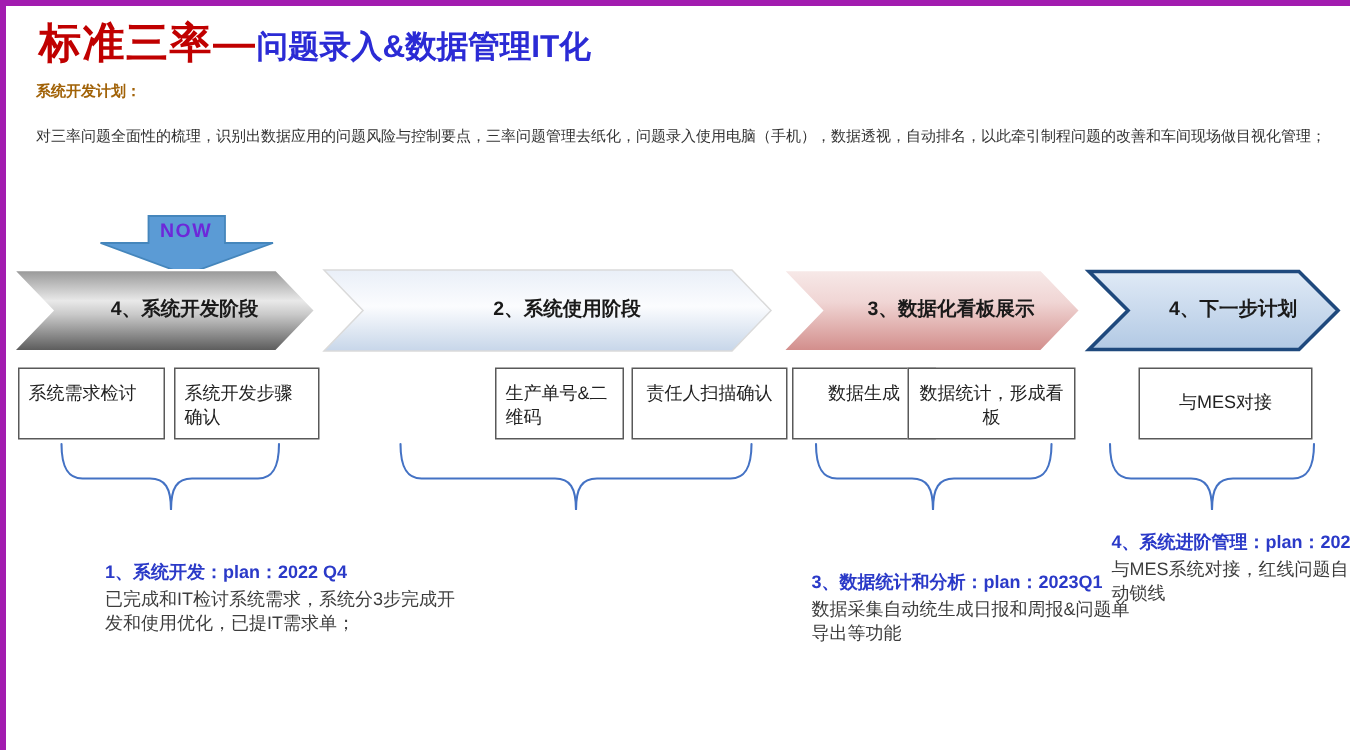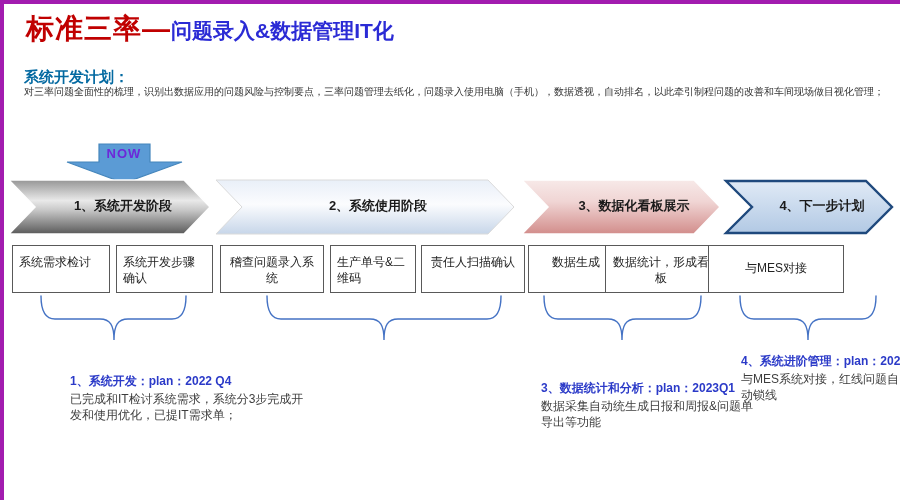--- a/index.html
+++ b/index.html
@@ -4,21 +4,21 @@
 <style>
   html,body{margin:0;padding:0;background:#fff;}
   .slide{
     position:relative; width:898px; height:498px;
     border:4px solid #a21caf; background:#fff; overflow:hidden;
     font-family:"Liberation Sans","DejaVu Sans",sans-serif;
   }
   .title{position:absolute; left:22px; top:6px; white-space:nowrap;}
   .t-red{color:#c00000; font-size:28px; font-weight:bold; letter-spacing:1px;}
   .t-blue{color:#2b2bd5; font-size:21px; font-weight:bold;}
-  .sec-head{position:absolute; left:20px; top:64px; color:#0369a1; font-size:15px; font-weight:bold;}
+  .sec-head{position:absolute; left:20px; top:50px; color:#a16207; font-size:10px; font-weight:bold;}
   .sec-desc{position:absolute; left:20px; top:81px; width:860px; color:#333; font-size:10px; line-height:1.45;}
 
   .now-label{
     position:absolute; left:95px; top:141px; width:50px; height:17px;
     display:flex; align-items:center; justify-content:center;
     color:#6d28d9; font-size:13px; font-weight:bold; letter-spacing:1px;
   }
   .abs-svg{position:absolute;}
   .chev-label{
     position:absolute; top:188px; height:28px;
@@ -73,33 +73,32 @@
       <linearGradient id="gBlue4" x1="0" y1="0" x2="0" y2="1">
         <stop offset="0" stop-color="#e0eaf6"></stop>
           <stop offset="1" stop-color="#b2c9e4"></stop>
       </linearGradient>
     </defs>
     <polygon points="5,2 180,2 206,29 180,56 5,56 31,29" fill="url(#gGray)" stroke="#ffffff" stroke-width="1.5"></polygon>
     <polygon points="212,2 484,2 510,29 484,56 212,56 238,29" fill="url(#gBlueL)" stroke="#dadada" stroke-width="1"></polygon>
     <polygon points="518,2 690,2 716,29 690,56 518,56 544,29" fill="url(#gPink)" stroke="#ffffff" stroke-width="1.5"></polygon>
     <polygon points="722,3 862,3 888,29 862,55 722,55 748,29" fill="url(#gBlue4)" stroke="#1f497d" stroke-width="2.4"></polygon>
   </svg>
-  <div class="chev-label" style="left:33px;width:172px;">1、系统开发阶段</div>
+  <div class="chev-label" style="left:33px;width:172px;">4、系统开发阶段</div>
   <div class="chev-label" style="left:240px;width:268px;">2、系统使用阶段</div>
   <div class="chev-label" style="left:546px;width:168px;">3、数据化看板展示</div>
   <div class="chev-label" style="left:750px;width:136px;">4、下一步计划</div>
 
   <div class="box" style="left:8px;width:98px;">系统需求检讨</div>
   <div class="box" style="left:112px;width:97px;">系统开发步骤确认</div>
-  <div class="box c" style="left:216px;width:104px;">稽查问题录入系统</div>
   <div class="box" style="left:326px;width:86px;">生产单号&amp;二维码</div>
   <div class="box c" style="left:417px;width:104px;">责任人扫描确认</div>
   <div class="box c" style="left:524px;width:96px;">数据生成</div>
   <div class="box c" style="left:601px;width:112px;">数据统计，形成看板</div>
-  <div class="box vc" style="left:704px;width:136px;">与MES对接</div>
+  <div class="box vc" style="left:755px;width:116px;">与MES对接</div>
 
   <svg class="abs-svg" style="left:0;top:291px;" width="898" height="52" viewBox="0 0 898 52">
     <g fill="none" stroke="#4472c4" stroke-width="1.4" stroke-linecap="round">
       <path d="M37,1 C37,16 41,24 51,24 L96,24 C106,24 110,30 110,45 C110,30 114,24 124,24 L168,24 C178,24 182,16 182,1"></path>
       <path d="M263,1 C263,16 267,24 277,24 L366,24 C376,24 380,30 380,45 C380,30 384,24 394,24 L483,24 C493,24 497,16 497,1"></path>
       <path d="M540,1 C540,16 544,24 554,24 L604,24 C614,24 618,30 618,45 C618,30 622,24 632,24 L683,24 C693,24 697,16 697,1"></path>
       <path d="M736,1 C736,16 740,24 750,24 L790,24 C800,24 804,30 804,45 C804,30 808,24 818,24 L858,24 C868,24 872,16 872,1"></path>
     </g>
   </svg>
 

